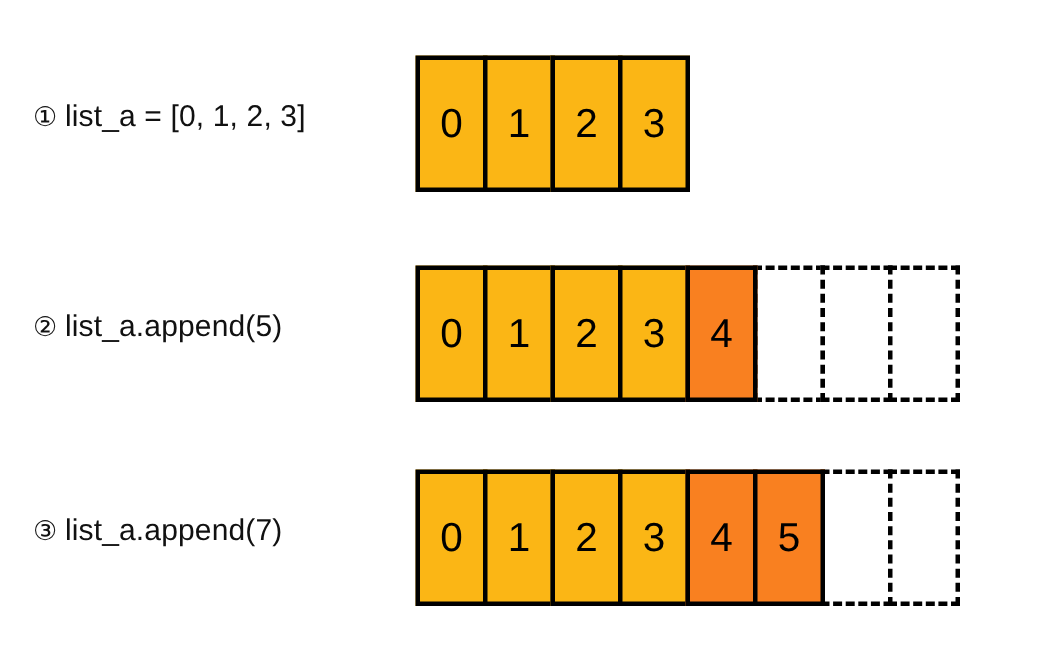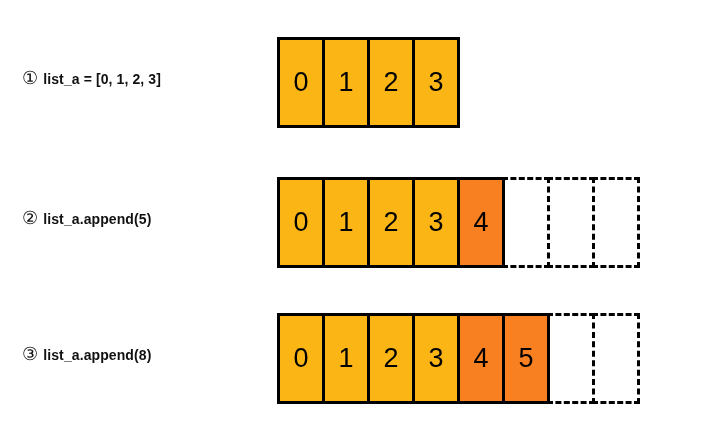--- a/index.html
+++ b/index.html
@@ -40,22 +40,21 @@
     font-size: 19px;
     line-height: 1;
     letter-spacing: 0.1px;
     color: #111111;
   }
   .caption .marker {
     font-size: 18px;
     margin-right: 5px;
   }
   .caption .code {
-    font-size: 14px;
-    font-weight: bold;
+    font-size: 20px;
   }
 
   
   .cells {
     position: absolute;
     left: 277px;
     display: flex;
     align-items: stretch;
   }
 
@@ -114,21 +113,21 @@
         <div class="cell filled" style="background: rgb(251, 182, 21);">1</div>
         <div class="cell filled" style="background: rgb(251, 182, 21);">2</div>
         <div class="cell filled" style="background: rgb(251, 182, 21);">3</div>
         <div class="cell filled" style="background: rgb(249, 128, 32);">4</div>
         <div class="cell empty"></div>
         <div class="cell empty"></div>
         <div class="cell empty"></div>
       </div>
     </div>
     <div class="row" style="top: 0px;">
-      <div class="caption" style="top: 344px;"><span class="marker">③</span><span class="code">list_a.append(8)</span></div>
+      <div class="caption" style="top: 344px;"><span class="marker">③</span><span class="code">list_a.append(7)</span></div>
       <div class="cells" style="top: 313px;">
         <div class="cell filled" style="background: rgb(251, 182, 21);">0</div>
         <div class="cell filled" style="background: rgb(251, 182, 21);">1</div>
         <div class="cell filled" style="background: rgb(251, 182, 21);">2</div>
         <div class="cell filled" style="background: rgb(251, 182, 21);">3</div>
         <div class="cell filled" style="background: rgb(249, 128, 32);">4</div>
         <div class="cell filled" style="background: rgb(249, 128, 32);">5</div>
         <div class="cell empty"></div>
         <div class="cell empty"></div>
       </div>

